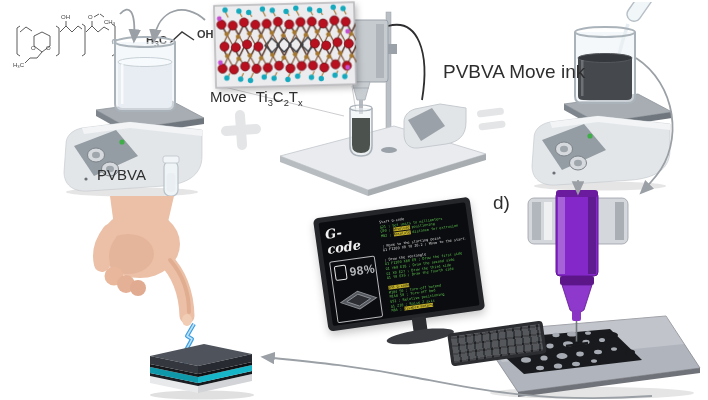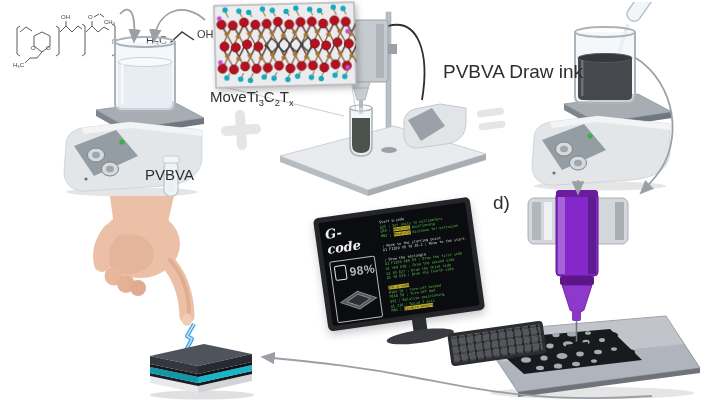--- a/index.html
+++ b/index.html
@@ -3,26 +3,26 @@
 <meta charset="utf-8">
 <style>
   html,body{margin:0;padding:0;background:#fff;}
   .scene{position:relative;width:708px;height:400px;background:#fff;overflow:hidden;
          font-family:"Liberation Sans",sans-serif;color:var(--label,#2e2e2e);}
   svg{display:block;}
   .abs{position:absolute;}
   
   .lbl{position:absolute;color:var(--label,#2e2e2e);white-space:nowrap;}
   .lbl sub{font-size:.62em;}
-  .lbl-pvbva{left:97px;top:166px;font-size:15px;margin-left:48px;}
+  .lbl-pvbva{left:97px;top:166px;font-size:15px;}
   .lbl-mxene{left:210px;top:88px;font-size:15px;}
-  .lbl-mxene .formula{}
+  .lbl-mxene .formula{margin-left:9px;}
   .lbl-ink{left:443px;top:61px;font-size:19px;}
   .lbl-d{left:493px;top:192px;font-size:19px;}
-  .eth{position:absolute;left:146px;top:28px;display:flex;align-items:flex-end;font-size:11px;color:#3a3a3a;}
+  .eth{position:absolute;left:146px;top:28px;display:flex;align-items:flex-end;font-size:11px;color:#3a3a3a;font-weight:bold;}
   .eth .bond{margin:0 1px 3px 1px;}
   .eth .oh{margin-bottom:9px;}
   
   .plus{position:absolute;left:221px;top:110px;width:40px;height:40px;transform:rotate(-4deg);}
   .plus i{position:absolute;background:var(--operator,#e3e4e6);border-radius:5px;display:block;}
   .plus .h{left:0;top:15px;width:40px;height:10px;}
   .plus .v{left:15px;top:0;width:10px;height:40px;}
   .equals{position:absolute;left:478px;top:109px;width:27px;height:24px;transform:rotate(-7deg);}
   .equals i{position:absolute;background:var(--operator,#e3e4e6);border-radius:4px;display:block;width:27px;height:7px;}
   .equals .b2{top:13px;}
@@ -525,21 +525,21 @@
       <polygon points="10,14 64,2 112,12 58,24" fill="#4e535c"></polygon>
       <polygon points="10,14 58,24 58,32 10,22" fill="#34373d"></polygon>
       <polygon points="58,24 112,12 112,20 58,32" fill="#272a30"></polygon>
     </g>
   </svg>
 
   <div class="lbl lbl-pvbva">PVBVA</div>
   <div class="lbl lbl-mxene">
     <span>Move</span><span class="formula"><span>Ti</span><sub>3</sub><span>C</span><sub>2</sub><span>T</span><sub>x</sub></span>
   </div>
-  <div class="lbl lbl-ink">PVBVA Draw ink</div>
+  <div class="lbl lbl-ink">PVBVA Move ink</div>
   <div class="lbl lbl-d">d)</div>
 
   <div class="plus">
       <i class="h"></i>
       <i class="v"></i>
     </div>
   <div class="equals">
       <i class="b1"></i>
       <i class="b2"></i>
     </div>

